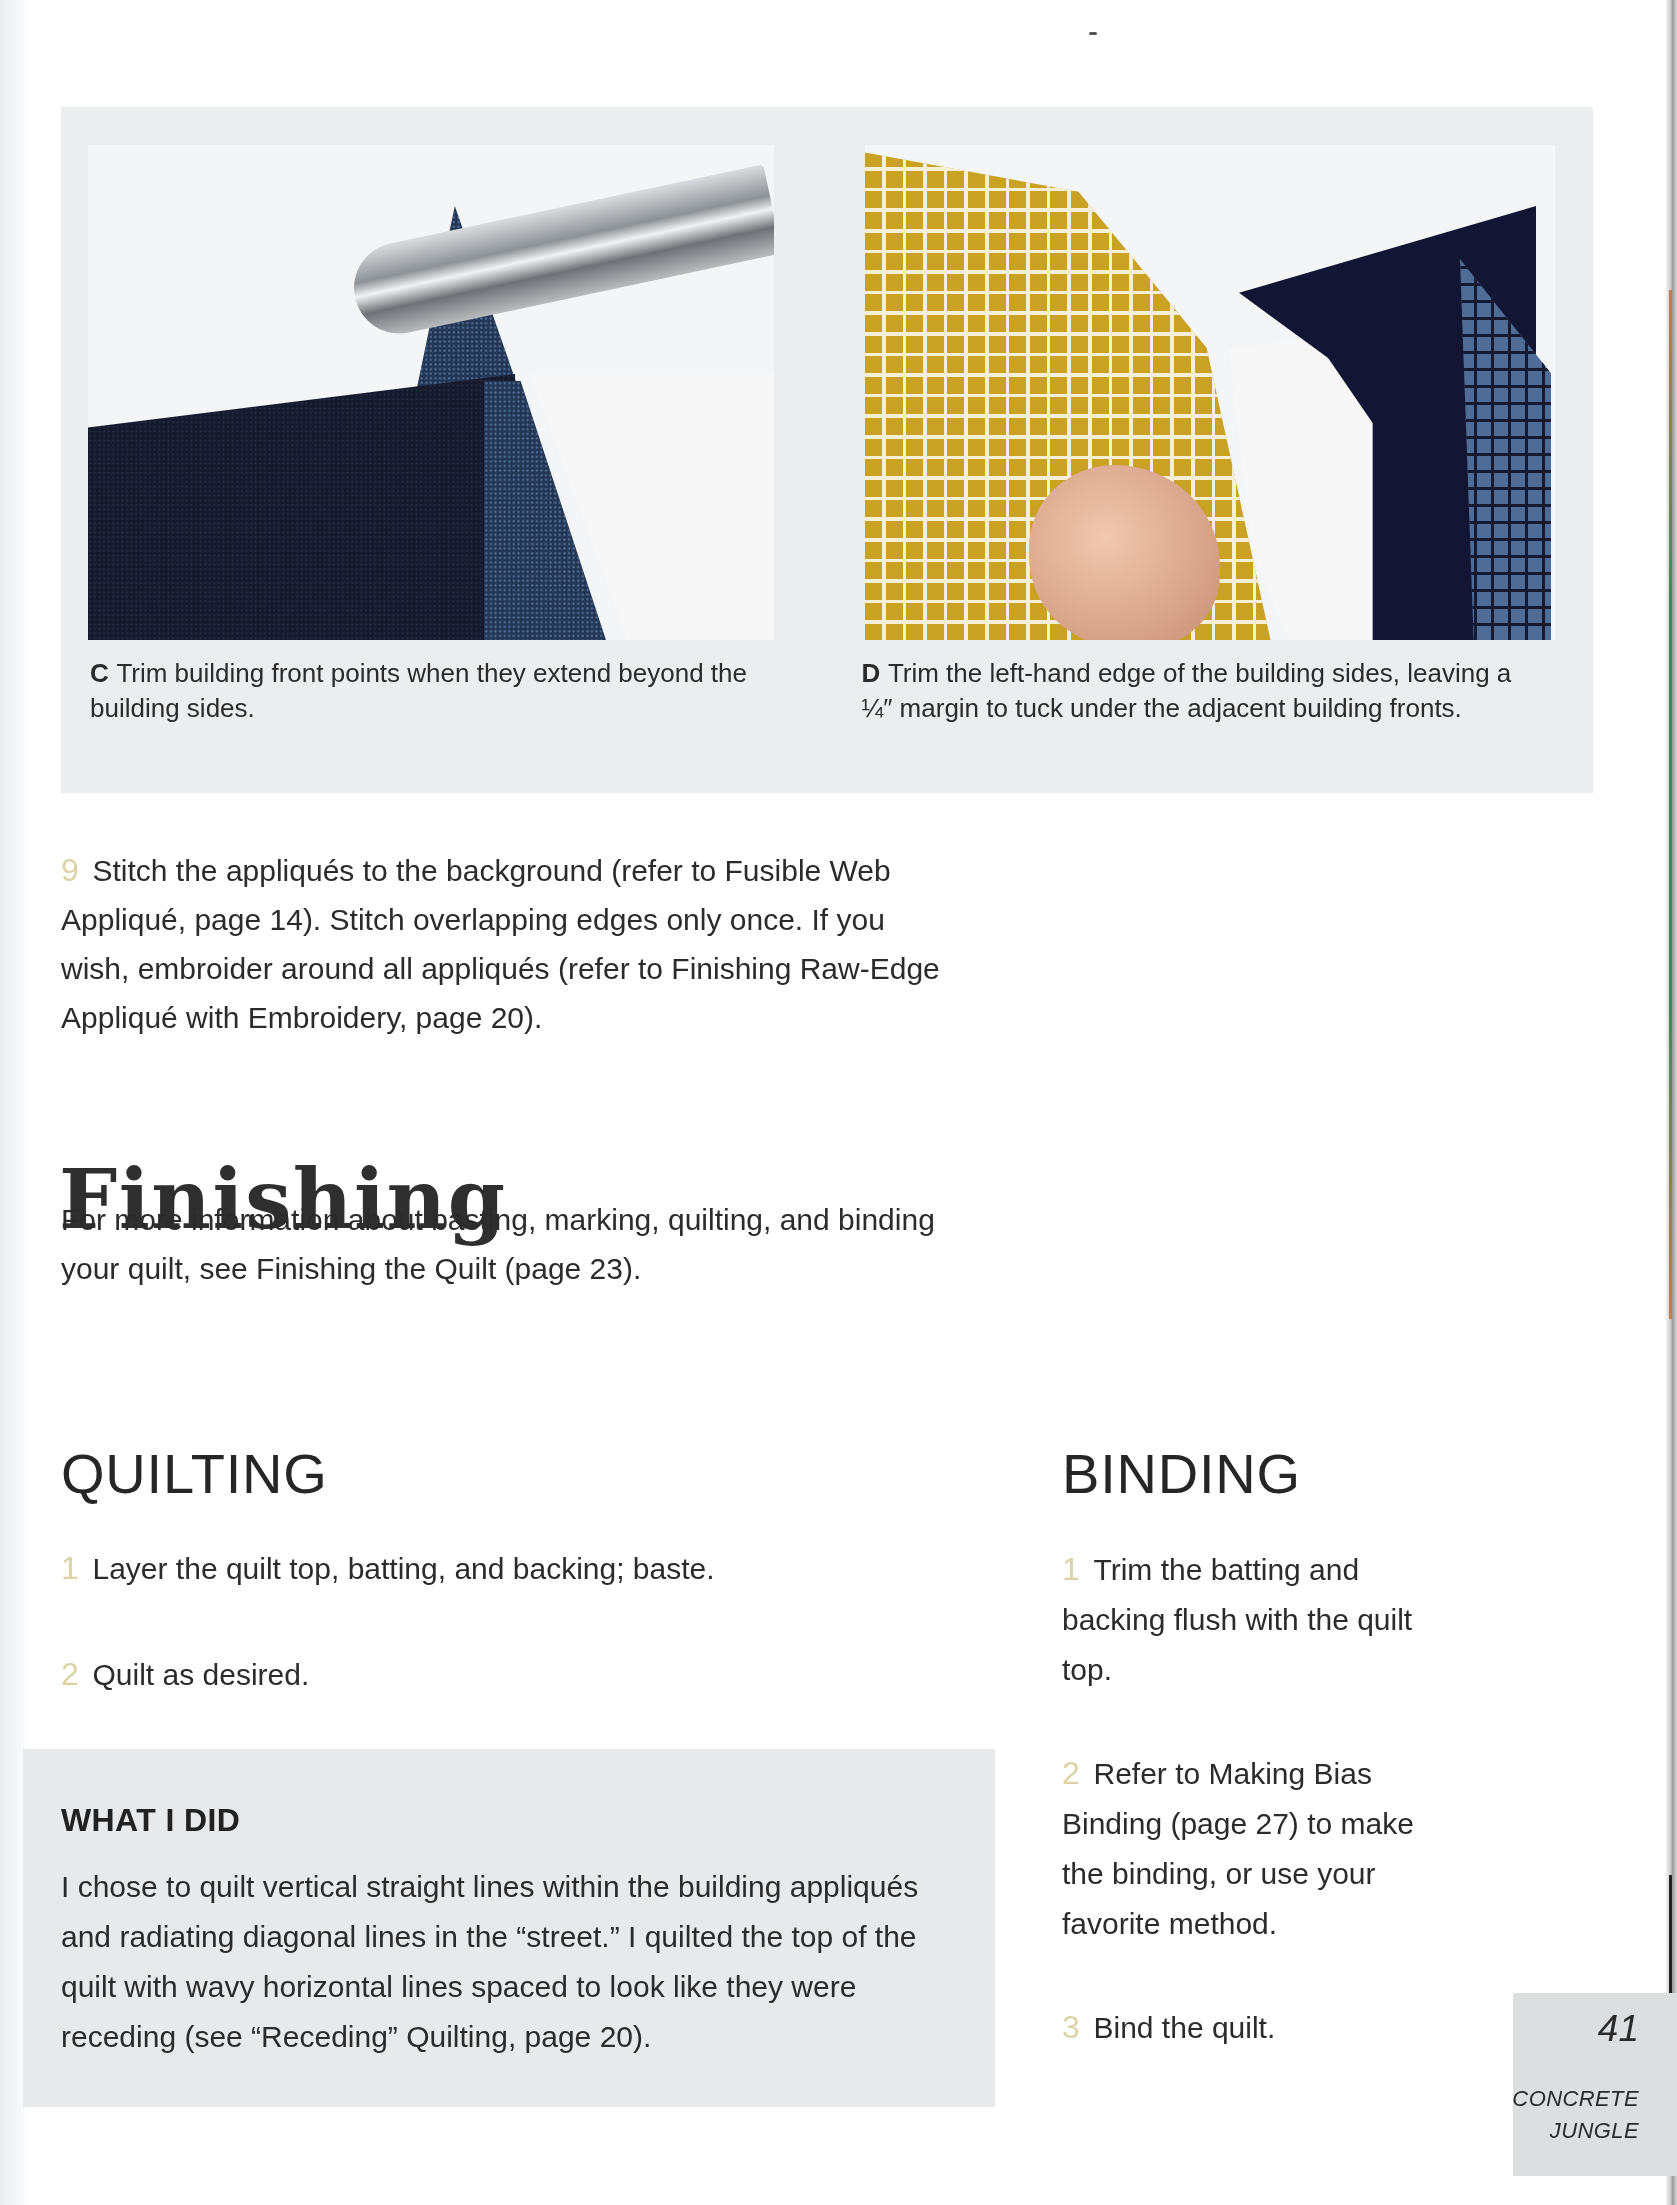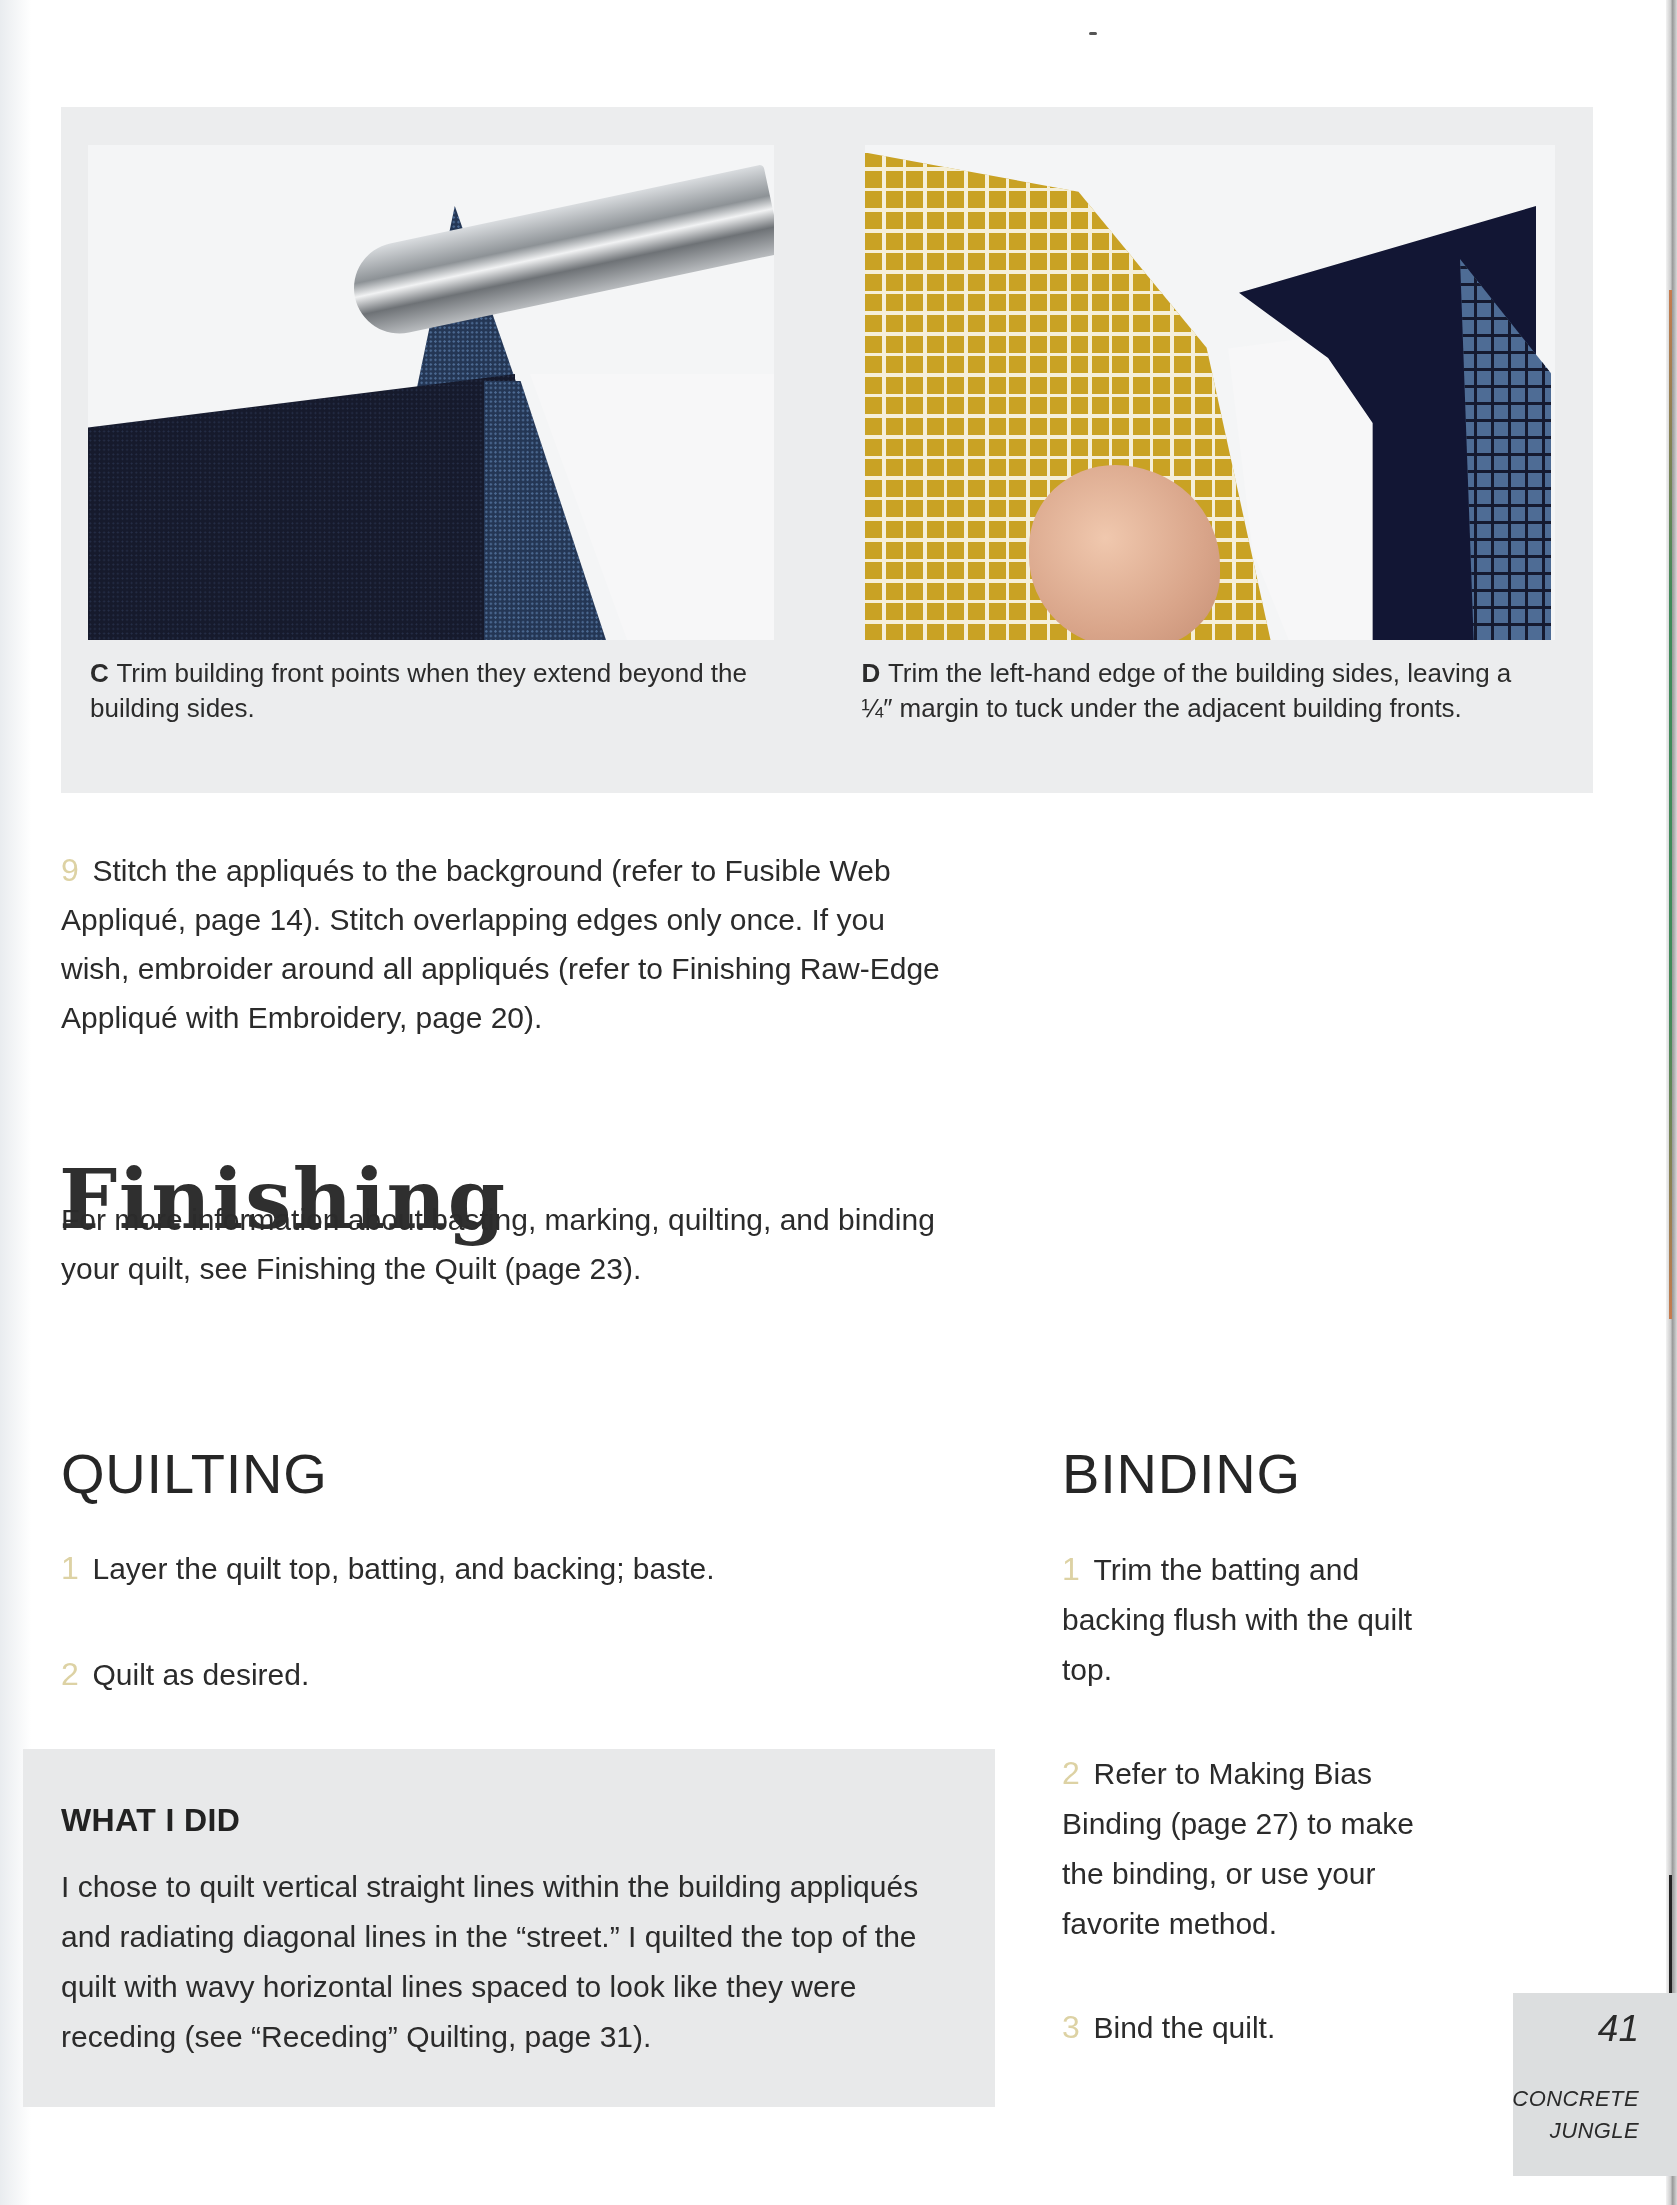--- a/index.html
+++ b/index.html
@@ -183,21 +183,21 @@
 <div class="section-head quilting">QUILTING</div>
 <div class="q-step s1">
   <span class="step-num">1</span><span>Layer the quilt top, batting, and backing; baste.</span>
 </div>
 <div class="q-step s2">
   <span class="step-num">2</span><span>Quilt as desired.</span>
 </div>
 
 <div class="what-i-did">
   <div class="title">WHAT I DID</div>
-  <div class="body">I chose to quilt vertical straight lines within the building appliqués and radiating diagonal lines in the “street.” I quilted the top of the quilt with wavy horizontal lines spaced to look like they were receding (see “Receding” Quilting, page 31).</div>
+  <div class="body">I chose to quilt vertical straight lines within the building appliqués and radiating diagonal lines in the “street.” I quilted the top of the quilt with wavy horizontal lines spaced to look like they were receding (see “Receding” Quilting, page 20).</div>
 </div>
 
 <div class="section-head binding">BINDING</div>
 <div class="b-steps">
   <div class="b-step">
     <span class="step-num">1</span><span>Trim the batting and backing flush with the quilt top.</span>
   </div>
   <div class="b-step">
     <span class="step-num">2</span><span>Refer to Making Bias Binding (page 27) to make the binding, or use your favorite method.</span>
   </div>

